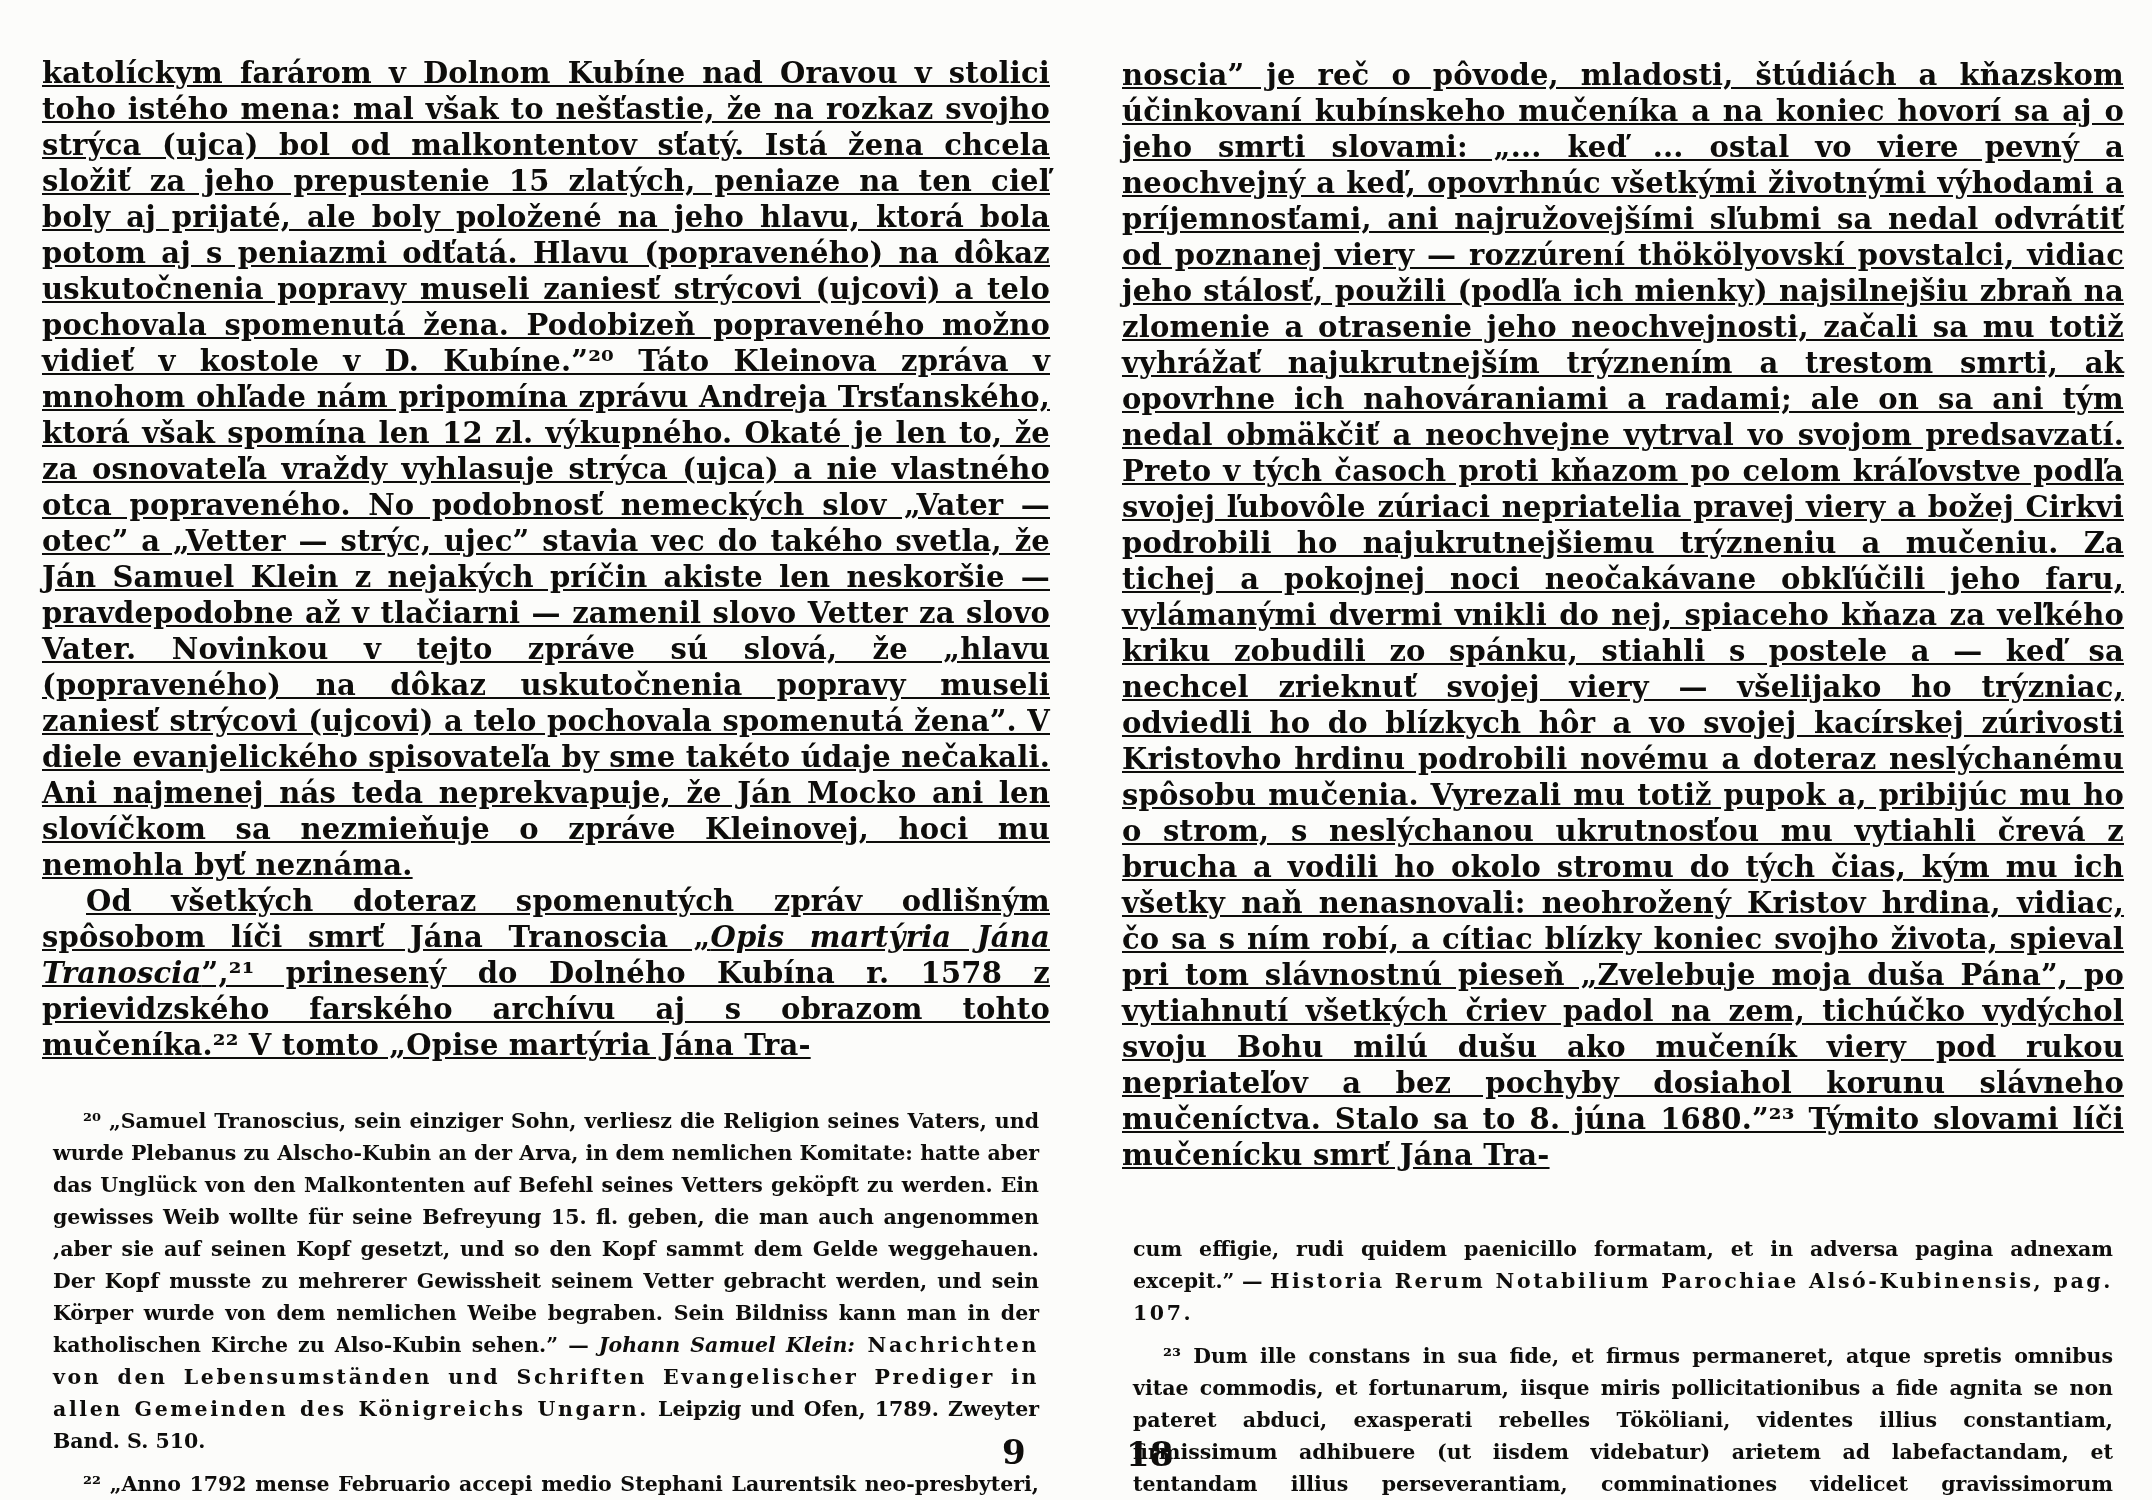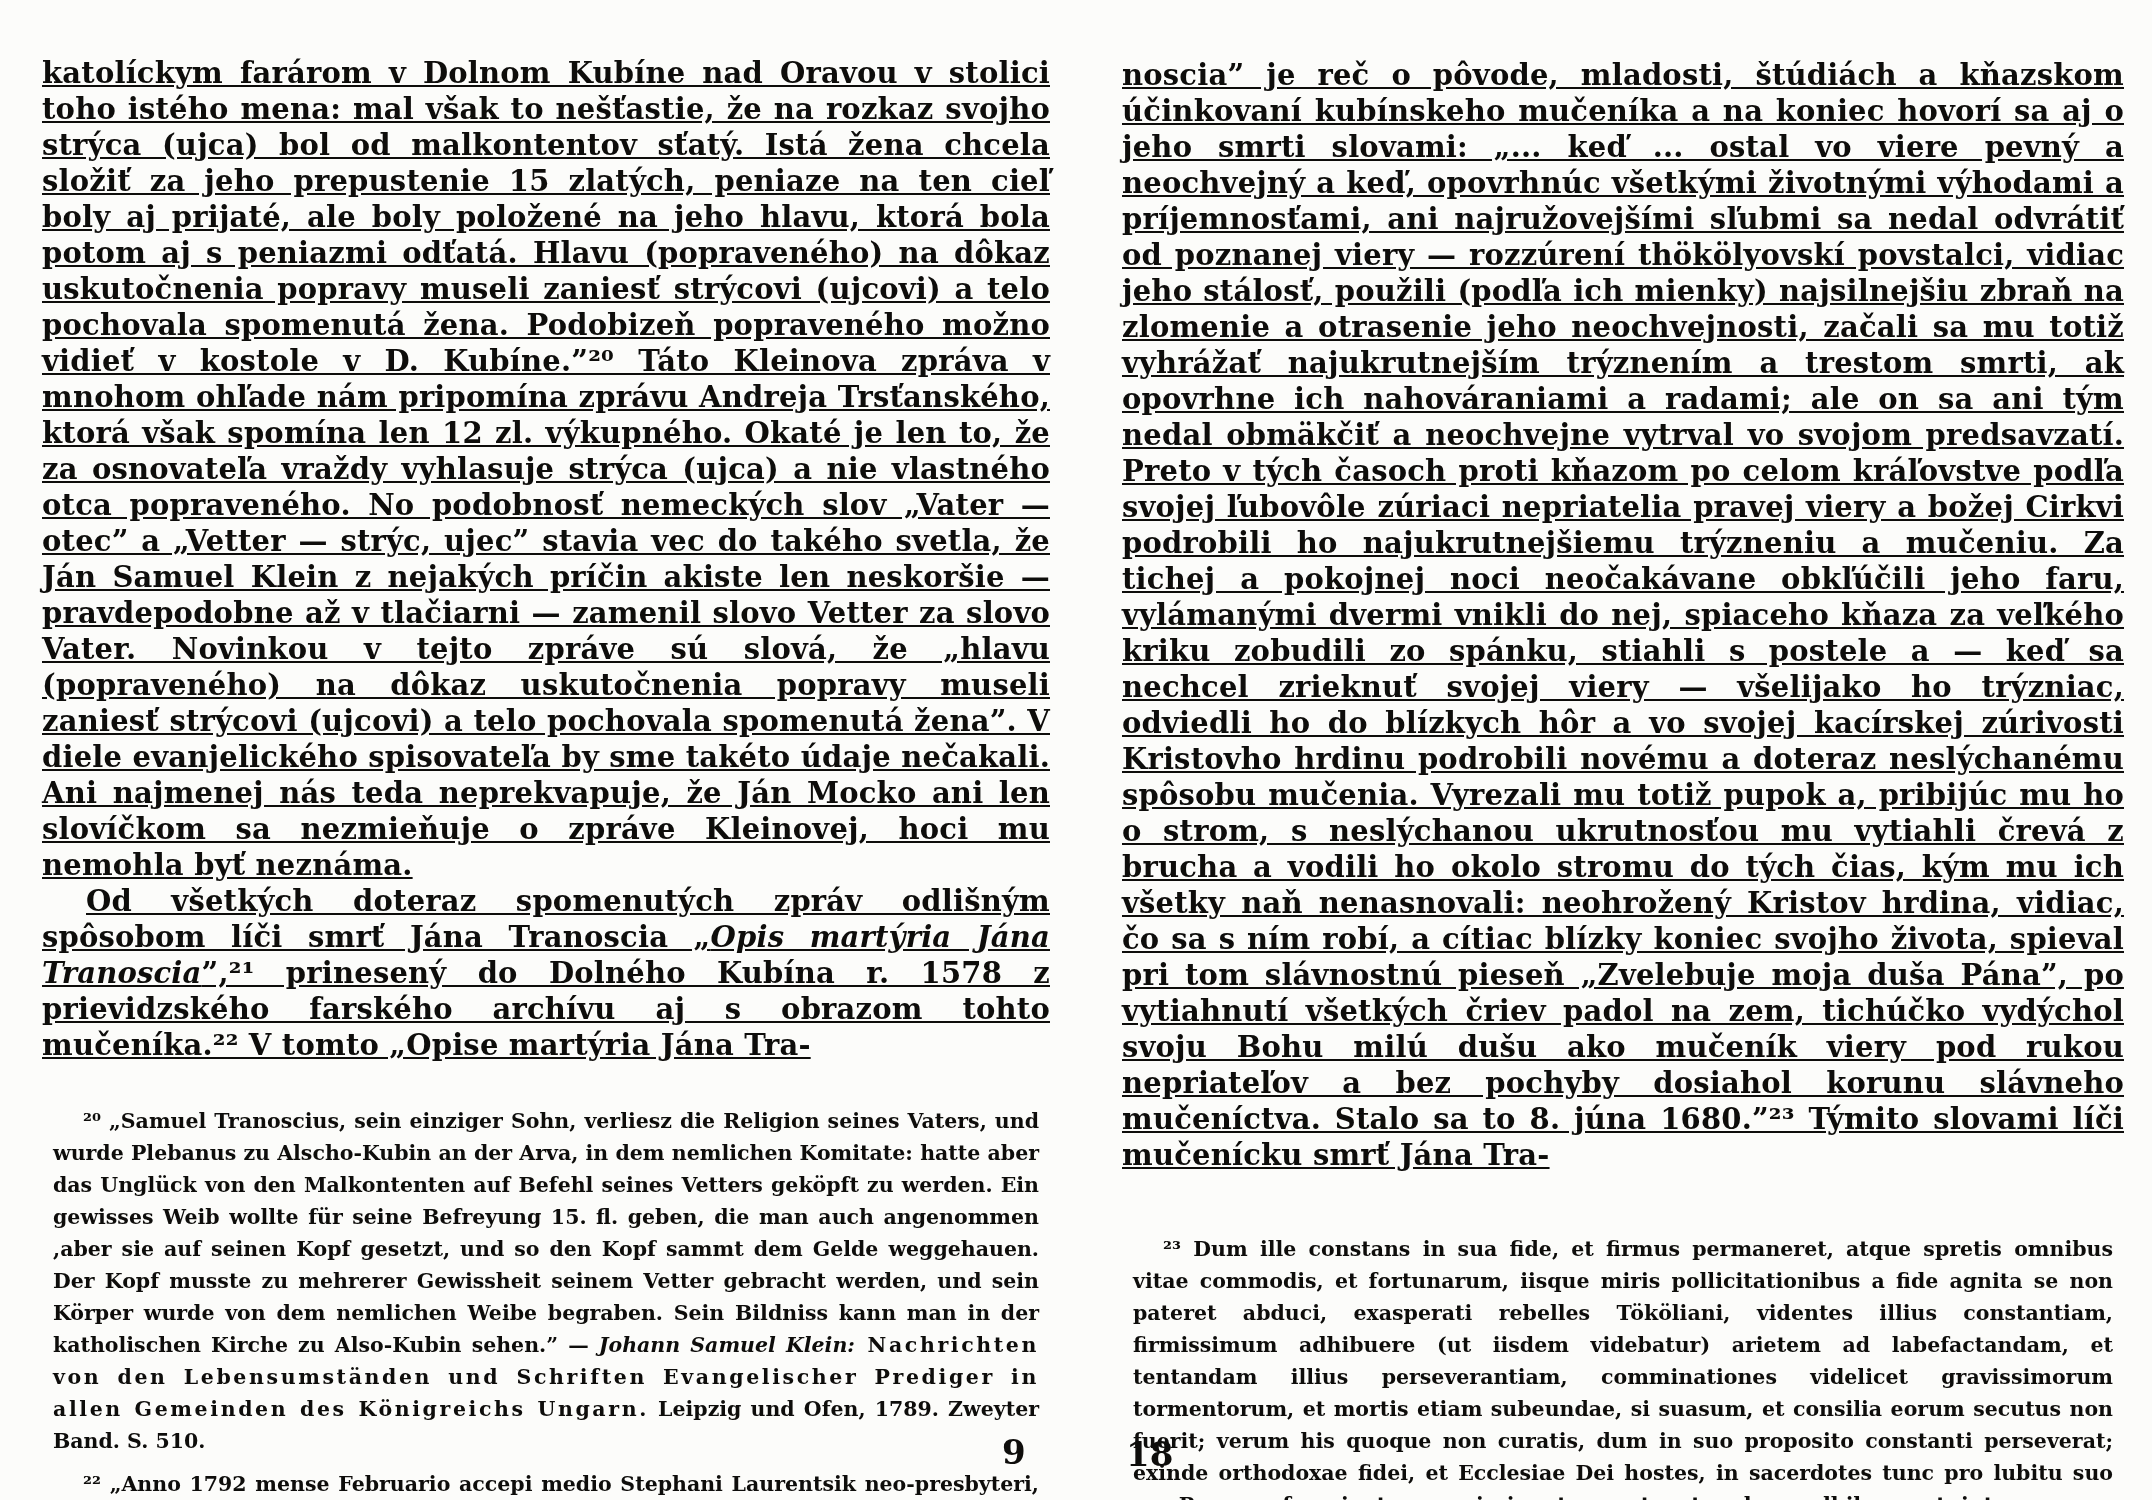--- a/index.html
+++ b/index.html
@@ -78,18 +78,19 @@
     <p class="fn-indent"><span>²⁰ „Samuel Tranoscius, sein einziger Sohn, verliesz die Religion seines Vaters, und wurde Plebanus zu Alscho-Kubin an der Arva, in dem nemlichen Komitate: hatte aber das Unglück von den Malkontenten auf Befehl seines Vetters geköpft zu werden. Ein gewisses Weib wollte für seine Befreyung 15. fl. geben, die man auch angenommen ,aber sie auf seinen Kopf gesetzt, und so den Kopf sammt dem Gelde weggehauen. Der Kopf musste zu mehrerer Gewissheit seinem Vetter gebracht werden, und sein Körper wurde von dem nemlichen Weibe begraben. Sein Bildniss kann man in der katholischen Kirche zu Also-Kubin sehen.” — </span><span class="italic">Johann Samuel Klein:</span><span class="spaced"> Nachrichten von den Lebensumständen und Schriften Evangelischer Prediger in allen Gemeinden des Königreichs Ungarn.</span><span> Leipzig und Ofen, 1789. Zweyter Band. S. 510.</span></p>
     <p class="fn-indent"><span>²² „Anno 1792 mense Februario accepi medio Stephani Laurentsik neo-presbyteri, archidioecesis strigoniensis, patria Knassensis, dum Kubinium prima Missarum Sollemnia celebraturus venerat, synopticam vitae et mortis Joannis Tranoscii, Kubinensis olim parochi per Lutheranos in odium fidei occisi descriptionem, quam ex archivo Ecclesiae Prividiensis una</span></p>
   </div>
 </section>
 
 <section class="page page-right">
   <div class="body-text">
     <p><span>noscia” je reč o pôvode, mladosti, štúdiách a kňazskom účinkovaní kubínskeho mučeníka a na koniec hovorí sa aj o jeho smrti slovami: „... keď ... ostal vo viere pevný a neochvejný a keď, opovrhnúc všetkými životnými výhodami a príjemnosťami, ani najružovejšími sľubmi sa nedal odvrátiť od poznanej viery — rozzúrení thökölyovskí povstalci, vidiac jeho stálosť, použili (podľa ich mienky) najsilnejšiu zbraň na zlomenie a otrasenie jeho neochvejnosti, začali sa mu totiž vyhrážať najukrutnejším trýznením a trestom smrti, ak opovrhne ich nahováraniami a radami; ale on sa ani tým nedal obmäkčiť a neochvejne vytrval vo svojom predsavzatí. Preto v tých časoch proti kňazom po celom kráľovstve podľa svojej ľubovôle zúriaci nepriatelia pravej viery a božej Cirkvi podrobili ho najukrutnejšiemu trýzneniu a mučeniu. Za tichej a pokojnej noci neočakávane obkľúčili jeho faru, vylámanými dvermi vnikli do nej, spiaceho kňaza za veľkého kriku zobudili zo spánku, stiahli s postele a — keď sa nechcel zrieknuť svojej viery — všelijako ho trýzniac, odviedli ho do blízkych hôr a vo svojej kacírskej zúrivosti Kristovho hrdinu podrobili novému a doteraz neslýchanému spôsobu mučenia. Vyrezali mu totiž pupok a, pribijúc mu ho o strom, s neslýchanou ukrutnosťou mu vytiahli črevá z brucha a vodili ho okolo stromu do tých čias, kým mu ich všetky naň nenasnovali: neohrožený Kristov hrdina, vidiac, čo sa s ním robí, a cítiac blízky koniec svojho života, spieval pri tom slávnostnú pieseň „Zvelebuje moja duša Pána”, po vytiahnutí všetkých čriev padol na zem, tichúčko vydýchol svoju Bohu milú dušu ako mučeník viery pod rukou nepriateľov a bez pochyby dosiahol korunu slávneho mučeníctva. Stalo sa to 8. júna 1680.”²³ Týmito slovami líči mučenícku smrť Jána Tra-</span></p>
   </div>
   <div class="footnotes">
+    <p><span>cum effigie, rudi quidem paenicillo formatam, et in adversa pagina adnexam excepit.” — </span><span class="spaced">Historia Rerum Notabilium Parochiae Alsó-Kubinensis, pag. 107.</span></p>
     <p class="fn-indent"><span>²³ Dum ille constans in sua fide, et firmus permaneret, atque spretis omnibus vitae commodis, et fortunarum, iisque miris pollicitationibus a fide agnita se non pateret abduci, exasperati rebelles Tököliani, videntes illius constantiam, firmissimum adhibuere (ut iisdem videbatur) arietem ad labefactandam, et tentandam illius perseverantiam, comminationes videlicet gravissimorum tormentorum, et mortis etiam subeundae, si suasum, et consilia eorum secutus non fuerit; verum his quoque non curatis, dum in suo proposito constanti perseverat; exinde orthodoxae fidei, et Ecclesiae Dei hostes, in sacerdotes tunc pro lubitu suo per Regnum ferocientes, gravissima tormenta, et verbera adhibuerunt: inter quae ex insperato intempesta noctis silentio Parochiam illius circumdederunt, et perfractis ianuis eam ingressi magno cum tumultu dormientem excitant, de lecto detrahunt, et nolentem</span></p>
   </div>
 </section>
 
 <div class="page-number page-number-left">9</div>
 <div class="page-number page-number-right">18</div>
 
 </body></html>

